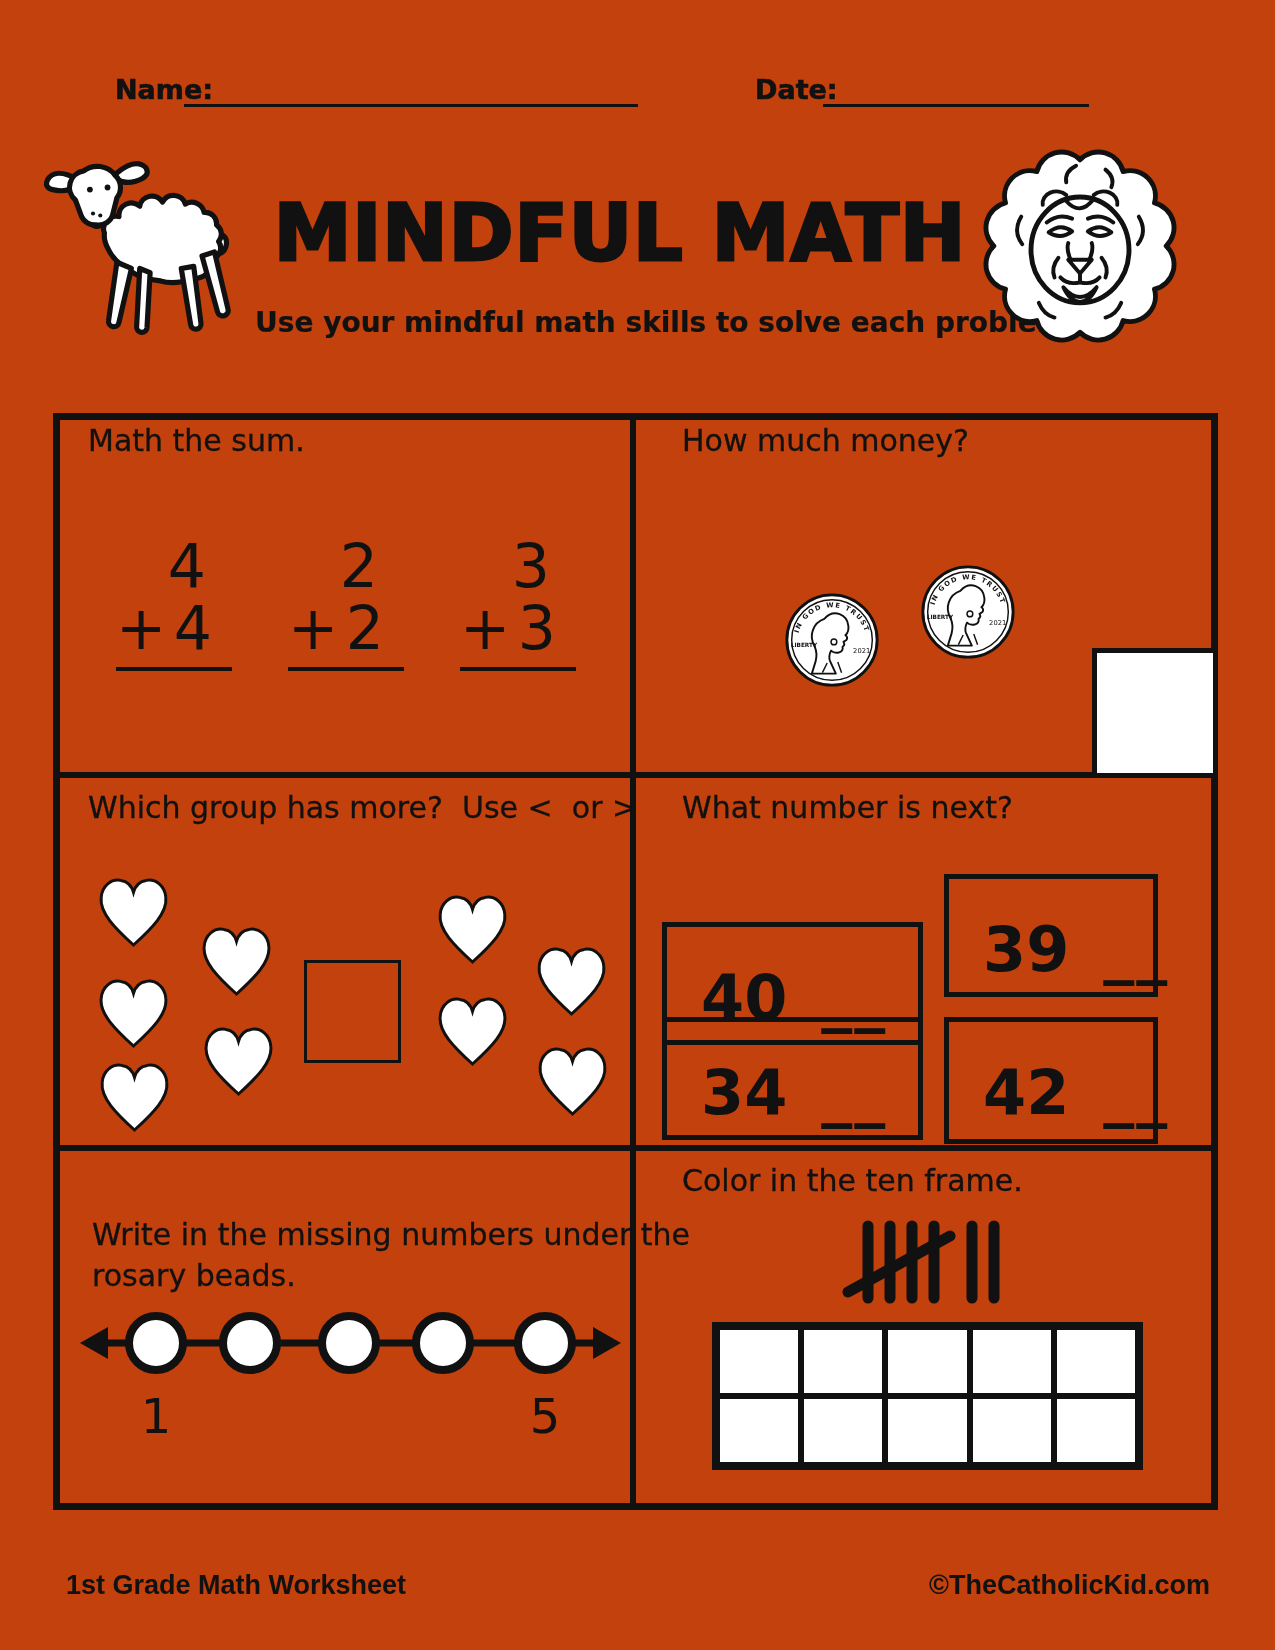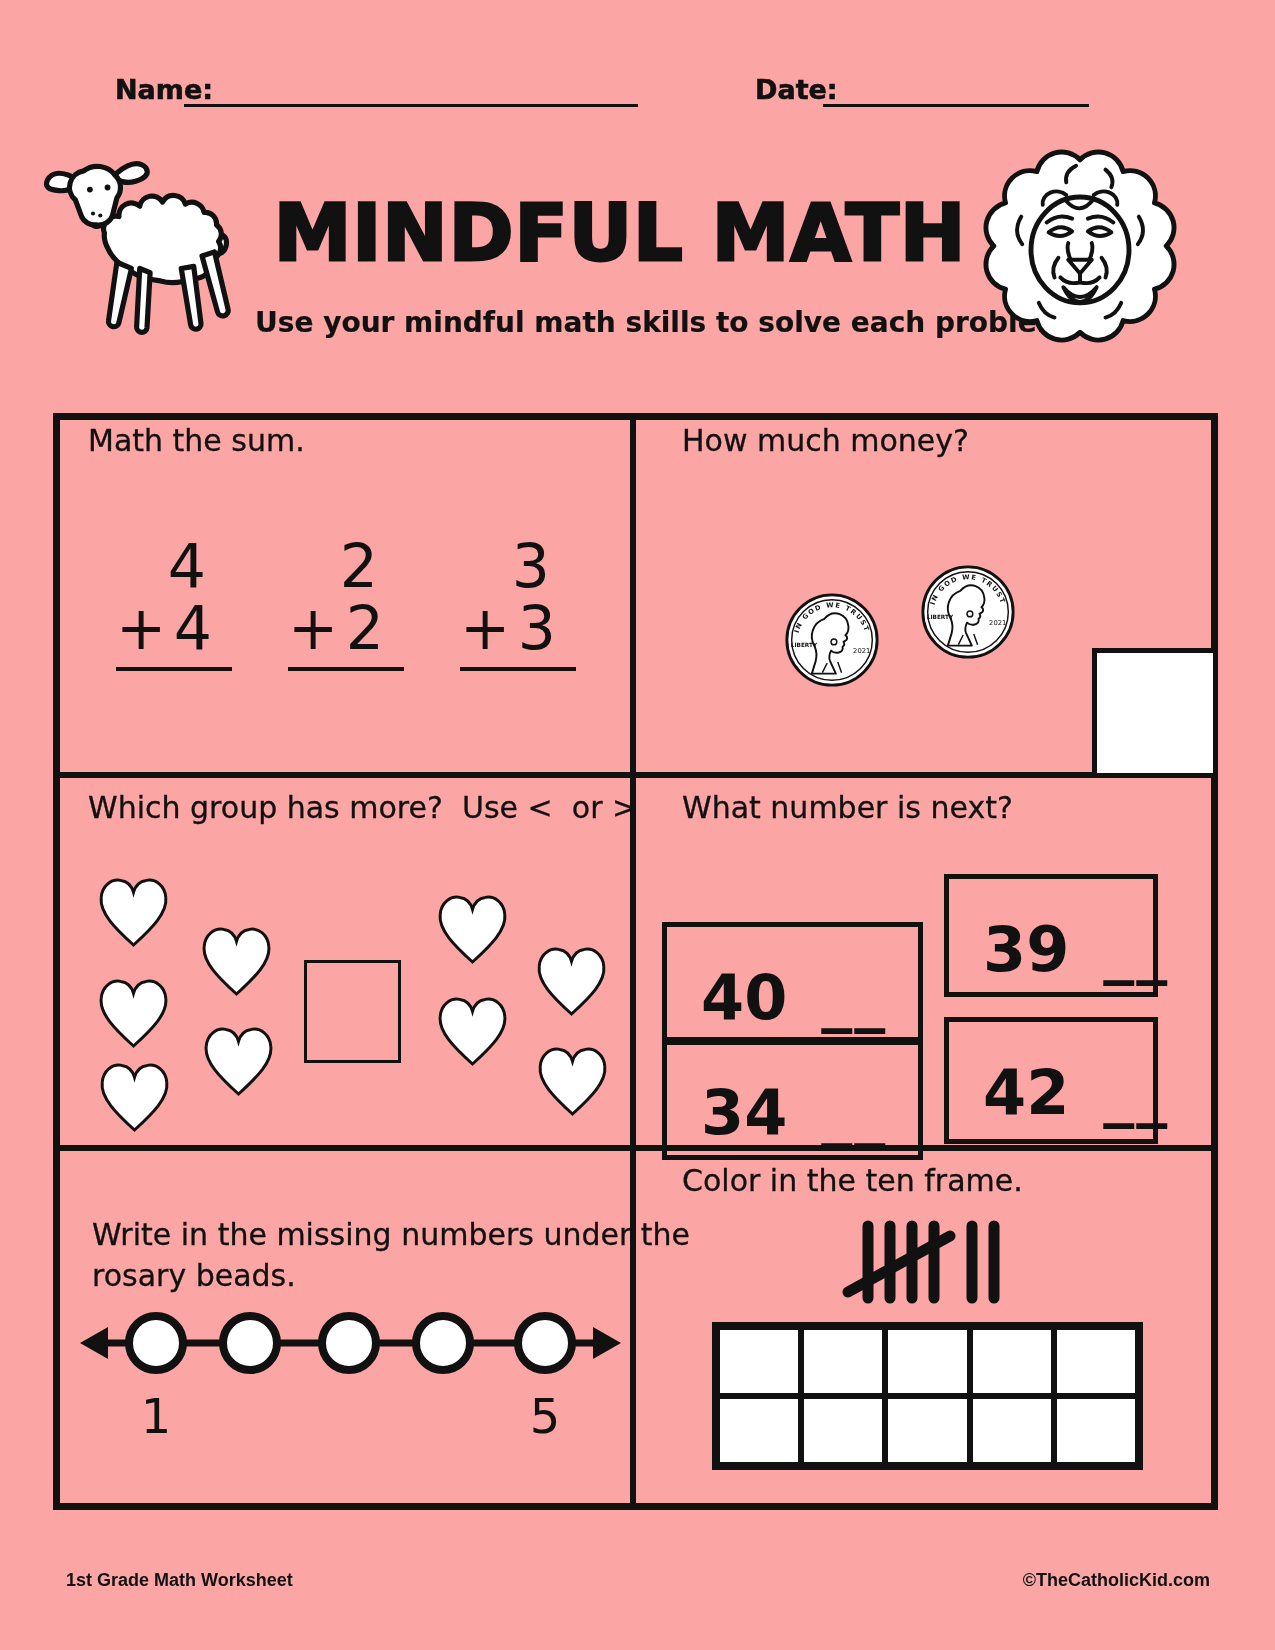--- a/index.html
+++ b/index.html
@@ -1,16 +1,16 @@
 <!DOCTYPE html>
 <html><head>
 <meta charset="utf-8">
 <style>
   html,body{margin:0;padding:0;background:#888;}
-  #page{position:relative;width:1275px;height:1650px;background:#fca5a5;margin:0 auto;
+  #page{position:relative;width:1275px;height:1650px;background:#c2410c;margin:0 auto;
         font-family:"DejaVu Sans",sans-serif;color:#111;overflow:hidden;}
   .abs{position:absolute;}
   
   .field-label{font-weight:bold;font-size:27px;-webkit-text-stroke:.6px #111;}
   .fill-line{border-bottom:3px solid #111;height:44px;}
   .main-title{font-weight:bold;font-size:78px;letter-spacing:1px;text-align:center;
               -webkit-text-stroke:3px #111;white-space:nowrap;}
   .subtitle{font-size:28px;text-align:center;white-space:nowrap;font-weight:bold;
             -webkit-text-stroke:.2px #111;}
   
@@ -27,21 +27,21 @@
   .num-box{border:5px solid #111;box-sizing:border-box;display:flex;align-items:baseline;
            font-size:62px;font-weight:bold;padding:34px 0 0 34px;}
   .num-box .blank{margin-left:34px;letter-spacing:2px;}
   
   .bead-label{font-size:48px;text-align:center;width:44px;}
   
   .ten-frame{display:grid;grid-template-columns:repeat(5,1fr);grid-template-rows:repeat(2,1fr);
              border:5px solid #111;box-sizing:border-box;}
   .tf-cell{border:3px solid #111;background:#fff;}
   
-  .footer-text{font-family:"Liberation Sans",sans-serif;font-weight:bold;font-size:18px;}
+  .footer-text{font-family:"Liberation Sans",sans-serif;font-weight:bold;font-size:27px;}
   svg{display:block;}
 </style>
 </head>
 <body>
 
 <div id="page">
 
   <div class="abs field-label" style="left:115px;top:74px;">Name:</div>
   <div class="abs fill-line" style="left:184px;top:60px;width:454px;"></div>
   <div class="abs field-label" style="left:755px;top:74px;">Date:</div>
@@ -224,21 +224,21 @@
 
   <div class="abs cell-title" style="left:682px;top:790px;text-align:right;">What number is next?</div>
   <div class="abs num-box" style="left:662px;top:922px;width:261px;height:123px;">
     <span>40</span>
     <span class="blank">__</span>
   </div>
   <div class="abs num-box" style="left:944px;top:874px;width:214px;height:123px;">
     <span>39</span>
     <span class="blank">__</span>
   </div>
-  <div class="abs num-box" style="left:662px;top:1017px;width:261px;height:123px;margin-top:20px;">
+  <div class="abs num-box" style="left:662px;top:1017px;width:261px;height:123px;">
     <span>34</span>
     <span class="blank">__</span>
   </div>
   <div class="abs num-box" style="left:944px;top:1017px;width:214px;height:127px;">
     <span>42</span>
     <span class="blank">__</span>
   </div>
 
   <div class="abs cell-title" style="left:92px;top:1170px;line-height:41px;margin-top:44px;">Write in the missing numbers under the
 rosary beads.</div>

